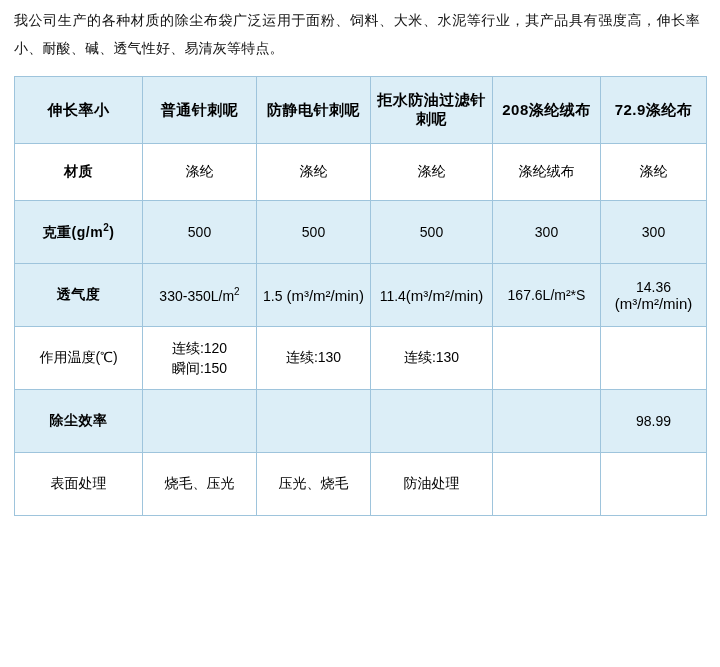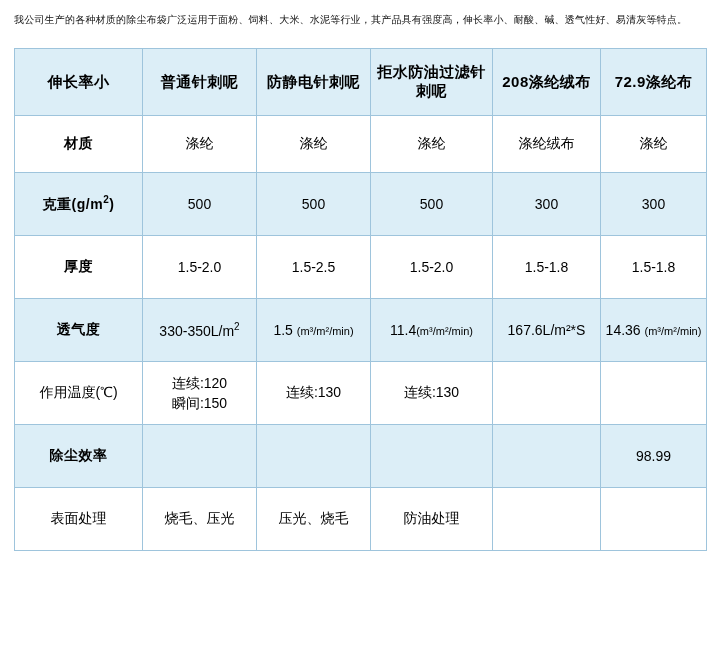--- a/index.html
+++ b/index.html
@@ -14,21 +14,21 @@
     color: #000000;
     overflow: hidden;
   }
   .page {
     width: 720px;
     height: 667px;
     position: relative;
     box-sizing: border-box;
   }
   .intro {
-    font-size: 10px;
+    font-size: 14px;
     line-height: 28px;
     color: #111;
     padding: 6px 20px 0 14px;
     text-align: justify;
     letter-spacing: 0.2px;
   }
   .table-wrap {
     padding: 14px 14px 0 14px;
   }
   table.spec {
@@ -64,21 +64,21 @@
   tr.r-4 td { height: 58px; }
   tr.r-5 td { height: 58px; }
   tr.r-6 td { height: 58px; }
   tr.r-7 td { height: 58px; }
   tr.r-8 td { height: 58px; }
   tr.r-9 td { height: 58px; }
 
   td.label { font-weight: bold; font-size: 15px; letter-spacing: 0.5px; }
   td.label-normal { font-weight: normal; font-size: 14.5px; }
   .sup { font-size: 10px; vertical-align: super; }
-  .unit-small { font-size: 11px; }
+  .unit-small { font-size: 15px; }
   .twoline { line-height: 20px; font-size: 14px; }
   .cell-pad { display: block; }
 </style>
 </head>
 <body>
 
 <div class="page">
 
   <div class="intro">我公司生产的各种材质的除尘布袋广泛运用于面粉、饲料、大米、水泥等行业，其产品具有强度高，伸长率小、耐酸、碱、透气性好、易清灰等特点。</div>
 
@@ -113,28 +113,20 @@
 
         <tr class="band-a r-2">
           <td class="label"><span>克重(g/m</span><span class="sup">2</span><span>)</span></td>
           <td>500</td>
           <td>500</td>
           <td>500</td>
           <td>300</td>
           <td>300</td>
         </tr>
 
-        <tr class="band-b r-3">
-          <td class="label">厚度</td>
-          <td>1.5-2.0</td>
-          <td>1.5-2.5</td>
-          <td>1.5-2.0</td>
-          <td>1.5-1.8</td>
-          <td>1.5-1.8</td>
-        </tr>
 
         <tr class="band-a r-4">
           <td class="label">透气度</td>
           <td><span>330-350L/m</span><span class="sup">2</span></td>
           <td><span>1.5</span> <span class="unit-small">(m³/m²/min)</span></td>
           <td><span>11.4</span><span class="unit-small">(m³/m²/min)</span></td>
           <td>167.6L/m²*S</td>
           <td><span>14.36</span> <span class="unit-small">(m³/m²/min)</span></td>
         </tr>
 

